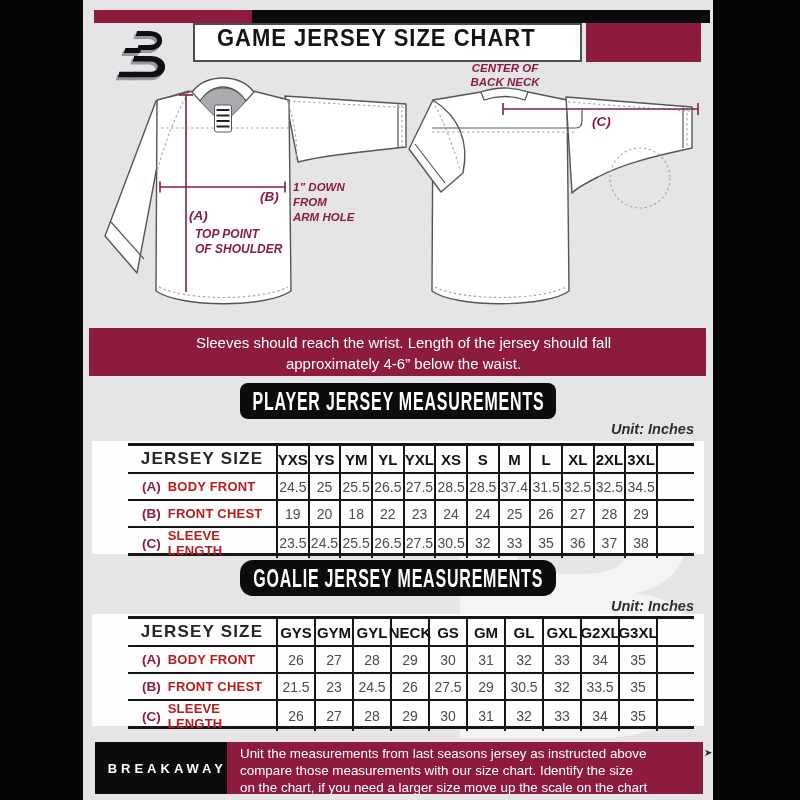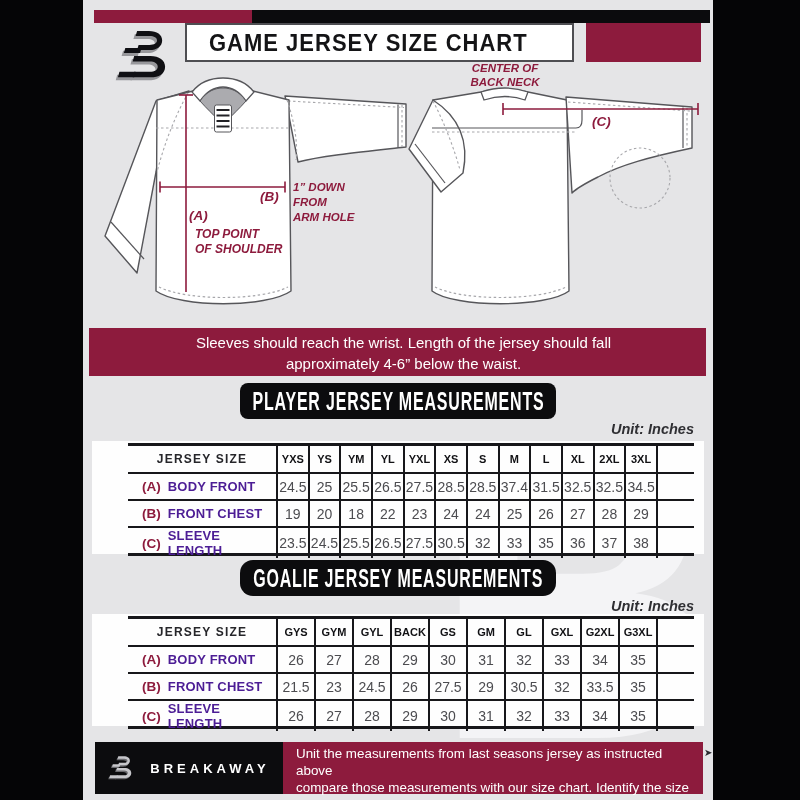--- a/index.html
+++ b/index.html
@@ -7,22 +7,22 @@
          font-family:"Liberation Sans",sans-serif;}
   .panel{position:absolute;left:83px;top:0;width:630px;height:800px;background:#e5e5e7;overflow:hidden;}
   
   .wm-b{position:absolute;left:350px;top:400px;font-size:400px;font-weight:bold;line-height:1;
         color:#f4f4f6;z-index:1;user-select:none;}
   .content{position:absolute;inset:0;z-index:2;}
   
   .top-strip{position:absolute;left:11px;top:10px;width:616px;height:13px;display:flex;}
   .strip-maroon{width:158px;background:var(--maroon);}
   .strip-black{flex:1;background:#0b0b0d;}
-  .title-box{position:absolute;left:102px;top:23px;width:389px;height:39px;background:#fff;
-             border:2px solid #4e4e52;box-sizing:border-box;display:flex;align-items:center;}
+  .title-box{position:absolute;left:110px;top:23px;width:389px;height:39px;background:#fff;
+             border:2px solid #4e4e52;box-sizing:border-box;display:flex;align-items:flex-start;}
   .title-box span{font-size:22px;font-weight:bold;letter-spacing:1px;color:#141416;padding-left:22px;
                   display:inline-block;transform:scaleY(1.08);}
   .title-accent{position:absolute;left:503px;top:23px;width:115px;height:39px;background:var(--maroon);}
   .logo{position:absolute;left:32px;top:28px;width:56px;height:56px;}
   
   .notice{position:absolute;left:6px;top:328px;width:617px;height:48px;background:var(--maroon);
           color:#fff;text-align:center;font-size:15px;font-weight:500;line-height:21px;padding-top:4px;
           box-sizing:border-box;padding-left:12px;}
   
   .sec-title{position:absolute;left:157px;width:316px;height:36px;background:#0c0c0e;border-radius:8px;
@@ -32,28 +32,28 @@
   .unit{position:absolute;left:45px;width:566px;text-align:right;font-size:14.5px;font-weight:bold;
         font-style:italic;color:#2f2f33;}
   
   .tband{position:absolute;left:9px;width:612px;background:#fefefe;}
   .s-table{margin-left:36px;margin-top:2px;width:566px;border-top:3px solid #17171a;}
   .t-row{display:grid;border-bottom:2px solid #17171a;height:25px;}
   .t-row.hdr{height:26px;}
   .t-row.last{border-bottom:3px solid #17171a;}
   .cellc{display:flex;align-items:center;justify-content:center;height:100%;box-sizing:border-box;}
   .v-cell{border-left:2px solid #17171a;font-size:14px;color:#4c4c50;}
-  .v-cell.size-h{font-weight:bold;color:#111114;font-size:11px;}
-  .corner{font-size:12px;font-weight:600;letter-spacing:1.2px;color:#26262a;}
+  .v-cell.size-h{font-weight:bold;color:#111114;font-size:15px;}
+  .corner{font-size:17px;font-weight:600;letter-spacing:1.2px;color:#26262a;}
   .row-label{justify-content:flex-start;padding-left:14px;gap:7px;}
   .row-key{color:var(--maroon);font-weight:bold;font-size:13.5px;}
-  .row-name{font-weight:bold;font-size:13px;letter-spacing:.2px;color:#4c1d95;}
+  .row-name{font-weight:bold;font-size:13px;letter-spacing:.2px;color:#b91c1c;}
   
   .footer{position:absolute;left:12px;top:742px;width:608px;height:52px;display:flex;}
-  .f-black{width:188px;background:#0c0c0e;display:flex;align-items:center;justify-content:center;gap:16px;}
+  .f-black{width:132px;background:#0c0c0e;display:flex;align-items:center;justify-content:flex-end;gap:16px;}
   .f-brand{color:#fff;font-size:13px;font-weight:bold;letter-spacing:4px;}
   .f-maroon{flex:1;background:var(--maroon);color:#fff;font-size:13.4px;font-weight:500;line-height:17px;
             padding:3px 6px 0 13px;box-sizing:border-box;}
   .tiny-arrow{position:absolute;left:704px;top:747px;font-size:10px;color:#2a2a2e;z-index:3;}
   svg text.mlabel{font-family:"Liberation Sans",sans-serif;font-style:italic;font-weight:bold;fill:#8d1b3d;}
 </style>
 </head>
 <body>
 
 <div id="stage" style="--maroon:#8d1b3d;">
@@ -250,21 +250,21 @@
       <div class="unit" style="top:598px;">Unit: Inches</div>
       <div class="tband" style="top:614px;height:112px;">
         <div class="s-table">
             <div class="t-row hdr" style="grid-template-columns: 148px repeat(10, 38px) 1fr;">
               <div class="cellc ">
                 <span class="corner">JERSEY SIZE</span>
               </div>
               <div class="cellc v-cell size-h">GYS</div>
               <div class="cellc v-cell size-h">GYM</div>
               <div class="cellc v-cell size-h">GYL</div>
-              <div class="cellc v-cell size-h">BACK</div>
+              <div class="cellc v-cell size-h">NECK</div>
               <div class="cellc v-cell size-h">GS</div>
               <div class="cellc v-cell size-h">GM</div>
               <div class="cellc v-cell size-h">GL</div>
               <div class="cellc v-cell size-h">GXL</div>
               <div class="cellc v-cell size-h">G2XL</div>
               <div class="cellc v-cell size-h">G3XL</div>
               <div class="cellc v-cell"></div>
             </div>
             <div class="t-row " style="grid-template-columns: 148px repeat(10, 38px) 1fr;">
               <div class="cellc row-label">

